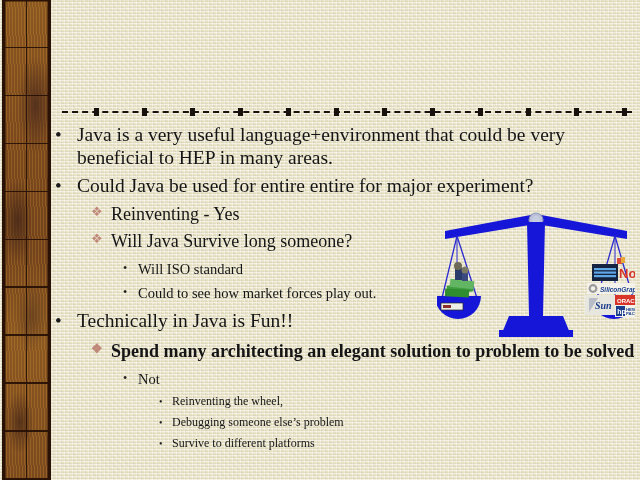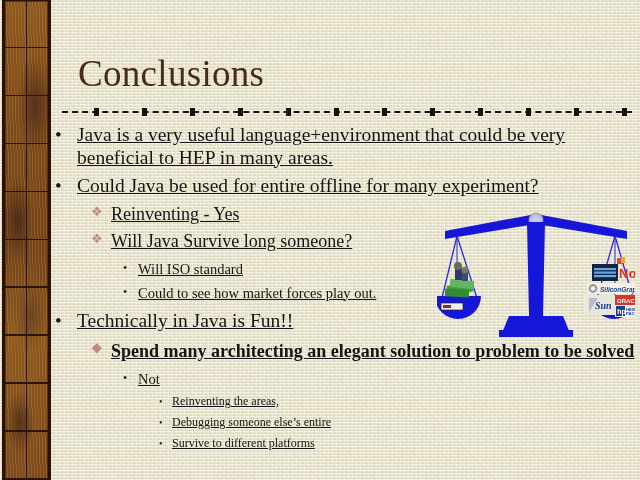--- a/index.html
+++ b/index.html
@@ -59,21 +59,21 @@
     background-position:32px 0;background-repeat:repeat-x;background-size:auto 8px;
   }
 
   
   #scale{position:absolute;left:437px;top:206px;width:198px;height:136px;}
 
   
   #body{position:absolute;left:55px;top:124px;width:585px;}
   .row{display:flex;align-items:flex-start;}
   .mk{flex:0 0 auto;display:inline-block;text-align:left;}
-  .tx{flex:1 1 auto;text-decoration:underline;}
+  .tx{flex:1 1 auto;}
 
   
   .l1{margin-bottom:2px;color:#151515;font-size:19.5px;line-height:1.16;}
   .l1 .mk{width:22px;font-size:19px;line-height:1.16;color:#1b1b1b;}
   
   .l2{margin-left:36px;color:#151515;font-size:18px;line-height:1.22;margin-bottom:1px;}
   .l2 .mk{width:20px;color:#c08878;font-size:13px;line-height:1.3;}
   
   .l3{margin-left:68px;color:#151515;font-size:14.5px;line-height:1.3;margin-bottom:1px;}
   .l3 .mk{width:15px;font-size:12px;color:#1b1b1b;line-height:1.4;}
@@ -86,21 +86,20 @@
   .sp-b{height:6px;}
   .sp-c{height:7px;}
 </style>
 </head>
 <body>
 
 <div id="slide">
 
   <div id="left-border"></div>
 
-  <div id="title">Conclusions</div>
 
   <div id="divider">
     <div class="dashline"></div>
     <div class="dots"></div>
   </div>
 
   <div id="scale">
     <svg width="198" height="136" viewBox="0 0 198 136" xmlns="http://www.w3.org/2000/svg">
 
       <path d="M8 25 L99 8 L190 25 L190 33 L99 18 L8 33 Z" fill="#1616d8"></path>
@@ -174,21 +173,21 @@
 
     <div class="row l1">
       <span class="mk">•</span>
       <span class="tx">Java is a very useful language+environment that could be very beneficial to HEP in many areas.</span>
     </div>
 
     <div class="sp-a"></div>
 
     <div class="row l1">
       <span class="mk">•</span>
-      <span class="tx">Could Java be used for entire offline for many experiment?</span>
+      <span class="tx">Could Java be used for entire entire for major experiment?</span>
     </div>
 
     <div class="sp-a"></div>
 
     <div class="row l2">
       <span class="mk">❖</span>
       <span class="tx">Reinventing - Yes</span>
     </div>
 
     <div class="sp-a"></div>
@@ -230,28 +229,28 @@
 
     <div class="row l3">
       <span class="mk">•</span>
       <span class="tx">Not</span>
     </div>
 
     <div class="sp-a"></div>
 
     <div class="row l4">
       <span class="mk">•</span>
-      <span class="tx">Reinventing the areas,</span>
+      <span class="tx">Reinventing the wheel,</span>
     </div>
 
     <div class="sp-a"></div>
 
     <div class="row l4">
       <span class="mk">•</span>
-      <span class="tx">Debugging someone else’s entire</span>
+      <span class="tx">Debugging someone else’s problem</span>
     </div>
 
     <div class="sp-a"></div>
 
     <div class="row l4">
       <span class="mk">•</span>
       <span class="tx">Survive to different platforms</span>
     </div>
 
   </div>

